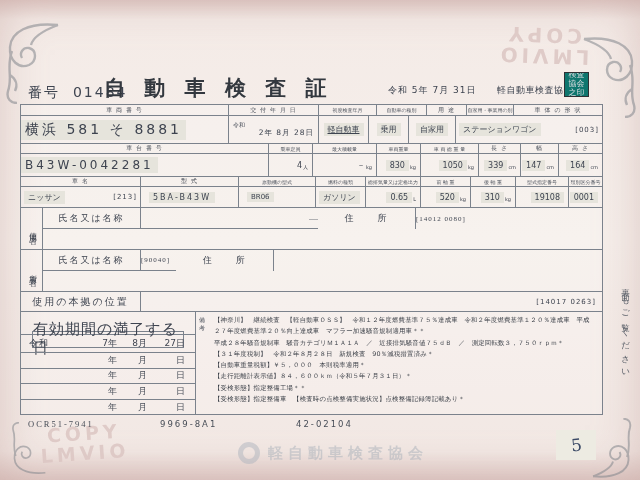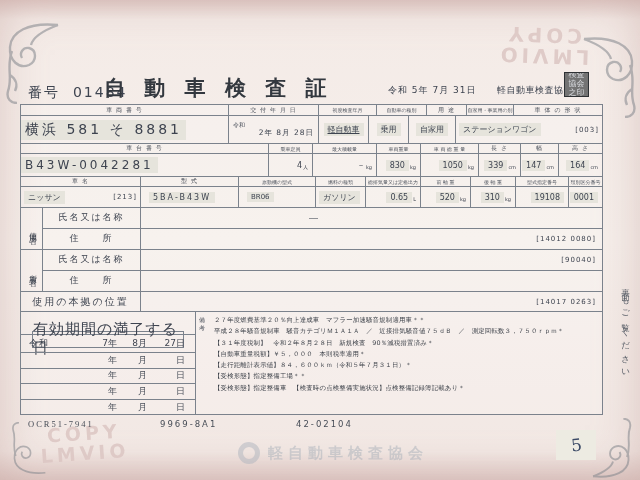--- a/index.html
+++ b/index.html
@@ -33,21 +33,21 @@
   .org-text{font-size:15px;font-weight:bold;letter-spacing:5px;color:#a9b1ba;}
   .page-num-box{position:absolute;right:44px;bottom:20px;width:40px;height:30px;background:#edebe2;display:flex;align-items:center;justify-content:center;}
   .page-num{font-family:"DejaVu Serif",serif;font-size:17px;color:#3b4a66;transform:rotate(-6deg);}
   .side-note{position:absolute;right:8px;top:282px;writing-mode:vertical-rl;font-size:8.5px;letter-spacing:4px;color:#555b64;}
 
   
   .doc-number{position:absolute;left:28px;top:84px;font-size:14px;letter-spacing:2px;}
   .doc-title{position:absolute;left:104px;top:74px;font-family:"DejaVu Serif",serif;font-size:21px;font-weight:bold;letter-spacing:6px;color:#33383f;}
   .issue-date{position:absolute;left:388px;top:84px;font-size:9px;letter-spacing:1px;}
   .issuer{position:absolute;left:497px;top:84px;font-size:9px;letter-spacing:.5px;}
-  .seal{position:absolute;left:564px;top:72px;width:25px;height:25px;background:#737373;border:1px solid #2e3134;
+  .seal{position:absolute;left:564px;top:72px;width:25px;height:25px;background:#0f766e;border:1px solid #2e3134;
         color:#d8dade;font-size:8px;line-height:1.1;display:flex;align-items:center;justify-content:center;
         text-align:center;overflow:hidden;letter-spacing:0;}
 
   
   #vtable{position:absolute;left:20px;top:104px;width:583px;height:311px;border:1px solid var(--line);background:rgba(255,255,255,.18);}
   .band{display:flex;flex-direction:column;border-bottom:1px solid var(--line);}
   .row{display:flex;}
   .hd-row{border-bottom:1px solid var(--line);}
   .cell{border-right:1px solid var(--line);overflow:hidden;flex-shrink:0;}
   .cell:last-child{border-right:none;flex:1;}
@@ -62,21 +62,21 @@
   .era-date{font-size:7.5px;text-align:right;letter-spacing:1px;}
   .center{justify-content:center;}
   .num{justify-content:flex-end;padding-right:4px;}
   .unit{font-size:5px;margin-left:1px;margin-top:4px;}
   .code{font-size:7px;letter-spacing:1px;}
   .shape-cell{justify-content:space-between;padding:0 3px;}
 
   
   .party-block{display:flex;border-bottom:1px solid var(--line);}
   .vlabel{width:22px;border-right:1px solid var(--line);writing-mode:vertical-rl;display:flex;align-items:center;justify-content:center;font-size:8px;letter-spacing:2px;}
-  .party-rows{flex:1;display:flex;flex-direction:column;}
+  .party-rows{flex:1;display:flex;font-family:Liberation Serif, serif;}
   .prow{display:flex;height:21px;}
   .prow.first{border-bottom:1px solid var(--line);}
   .plabel{width:98px;border-right:1px solid var(--line);display:flex;align-items:center;justify-content:center;font-size:9px;letter-spacing:2px;}
   .pval{flex:1;display:flex;align-items:center;font-size:8px;}
   .pval.code-right{justify-content:flex-end;padding-right:6px;}
   .dash-val{padding-left:168px;font-size:9px;color:#565c66;}
   .base-row{display:flex;height:20px;border-bottom:1px solid var(--line);}
   .base-label{width:120px;border-right:1px solid var(--line);display:flex;align-items:center;justify-content:center;font-size:10px;letter-spacing:2px;}
 
   
@@ -357,20 +357,21 @@
           </div>
         <div class="v-erow">
             <span class="vcol-y">年</span>
             <span class="vcol-m">月</span>
             <span class="vcol-d">日</span>
           </div>
       </div>
       <div class="remarks">
         <div class="r-label">備 考</div>
         <div class="r-lines">
+          <div>【神奈川】　継続検査　【軽自動車ＯＳＳ】　令和１２年度燃費基準７５％達成車　令和２年度燃費基準１２０％達成車　平成</div>
           <div>２７年度燃費基準２０％向上達成車　マフラー加速騒音規制適用車＊＊</div>
           <div>平成２８年騒音規制車　騒音カテゴリＭ１Ａ１Ａ　／　近接排気騒音値７５ｄＢ　／　測定回転数３，７５０ｒｐｍ＊</div>
           <div>【３１年度税制】　令和２年８月２８日　新規検査　90％減税措置済み＊</div>
           <div>【自動車重量税額】￥５，０００　本則税率適用＊</div>
           <div>【走行距離計表示値】８４，６００ｋｍ（令和５年７月３１日）＊</div>
           <div>【受検形態】指定整備工場＊＊</div>
           <div>【受検形態】指定整備車　【検査時の点検整備実施状況】点検整備記録簿記載あり＊</div>
         </div>
       </div>
     </div>

